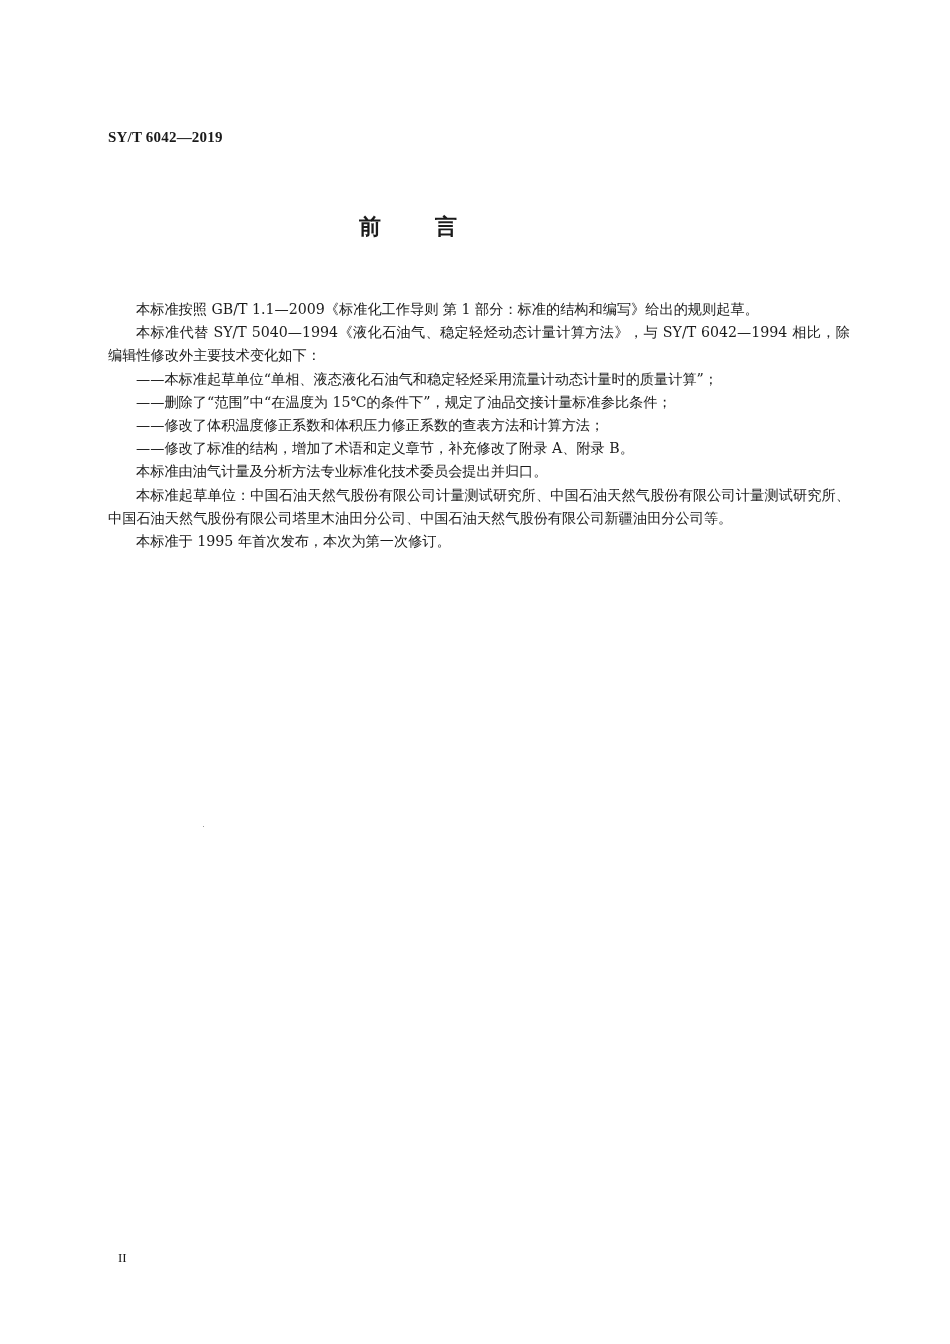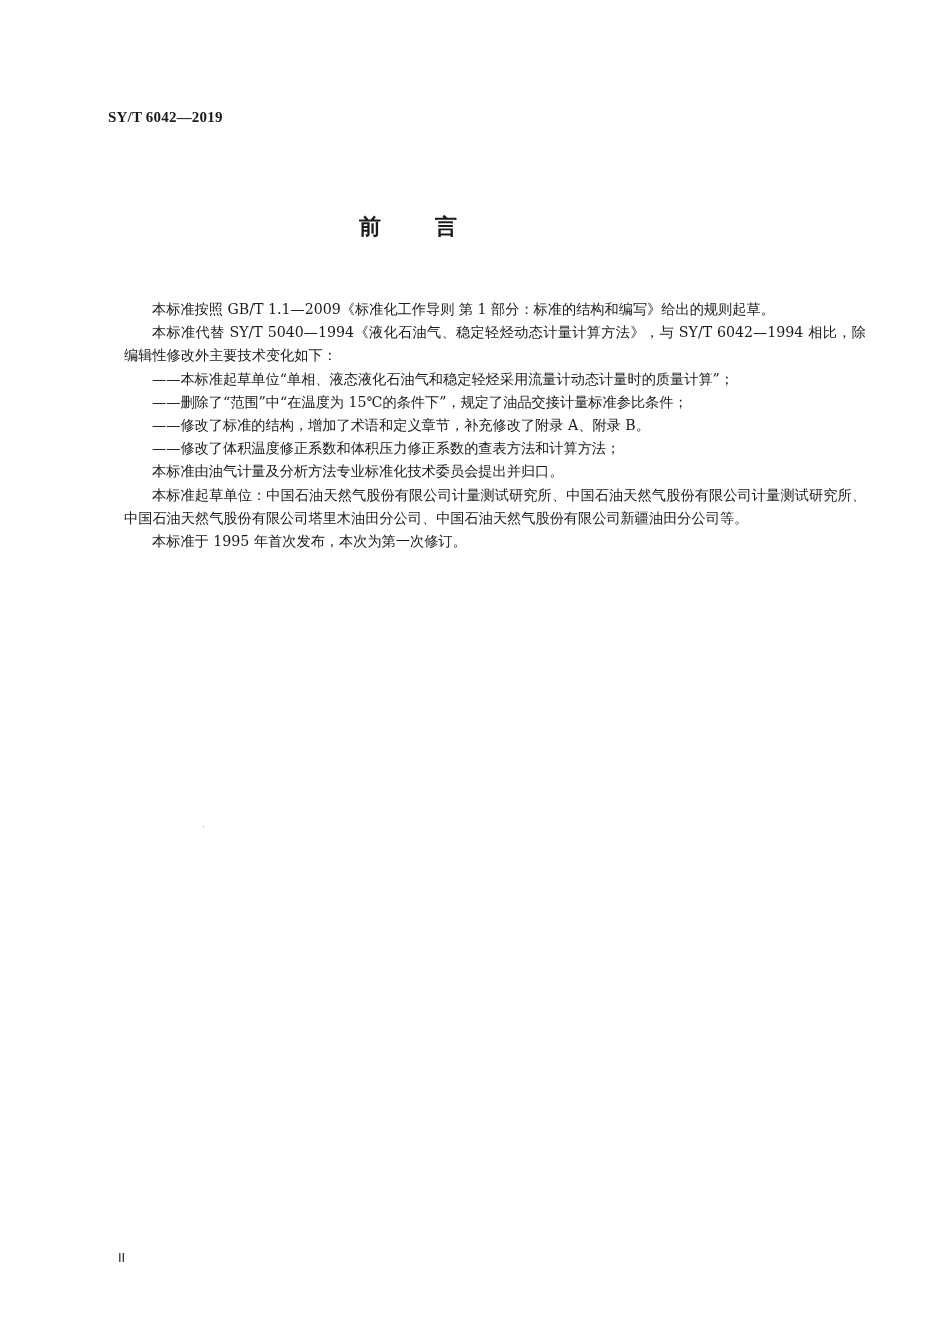--- a/index.html
+++ b/index.html
@@ -2,59 +2,59 @@
 <html><head>
   <meta charset="utf-8">
   <style>
     html, body { margin: 0; padding: 0; background: #ffffff; }
     body {
       width: 950px; height: 1344px; position: relative; overflow: hidden;
       font-family: "DejaVu Serif", "Liberation Serif", serif;
       color: #1a1a1a;
     }
     .header-code {
-      position: absolute; left: 108px; top: 109px;
+      position: absolute; left: 108px; top: 129px;
       font-family: "Liberation Serif", serif; font-weight: bold; font-size: 15px;
       letter-spacing: 0.2px;
     }
     .title {
       position: absolute; left: 0; width: 816px; top: 212px;
       text-align: center; font-family: "DejaVu Sans", sans-serif;
       font-weight: bold; font-size: 22px;
     }
     .title span { display: inline-block; }
     .title .gap { width: 54px; }
     .body {
-      position: absolute; left: 124px; top: 298px; width: 742px;
+      position: absolute; left: 108px; top: 298px; width: 742px;
       font-size: 14.2px; line-height: 23.2px;
     }
     .p { margin: 0; text-indent: 28px; text-align: justify; text-align-last: left; }
     .li { margin: 0; padding-left: 28px; }
     .footer-page {
       position: absolute; left: 118px; top: 1250px;
-      font-family: Liberation Sans, sans-serif; font-size: 13px;
+      font-family: Liberation Serif, serif; font-size: 13px;
     }
     .dot { position: absolute; left: 203px; top: 826px; width: 1px; height: 1px; background: #999; }
   </style>
 </head>
 <body>
 
 <div class="header-code">SY/T  6042—2019</div>
 
 <div class="title">
   <span>前</span><span class="gap"></span><span>言</span>
 </div>
 
 <div class="body">
   <p class="p">本标准按照 GB/T  1.1—2009《标准化工作导则  第 1 部分：标准的结构和编写》给出的规则起草。</p>
   <p class="p">本标准代替 SY/T  5040—1994《液化石油气、稳定轻烃动态计量计算方法》，与 SY/T  6042—1994 相比，除编辑性修改外主要技术变化如下：</p>
   <p class="li">——本标准起草单位“单相、液态液化石油气和稳定轻烃采用流量计动态计量时的质量计算”；</p>
   <p class="li">——删除了“范围”中“在温度为 15℃的条件下”，规定了油品交接计量标准参比条件；</p>
+  <p class="li">——修改了体积温度修正系数和体积压力修正系数的查表方法和计算方法；</p>
   <p class="li">——修改了标准的结构，增加了术语和定义章节，补充修改了附录 A、附录 B。</p>
-  <p class="li">——修改了体积温度修正系数和体积压力修正系数的查表方法和计算方法；</p>
   <p class="p">本标准由油气计量及分析方法专业标准化技术委员会提出并归口。</p>
   <p class="p">本标准起草单位：中国石油天然气股份有限公司计量测试研究所、中国石油天然气股份有限公司计量测试研究所、中国石油天然气股份有限公司塔里木油田分公司、中国石油天然气股份有限公司新疆油田分公司等。</p>
   <p class="p">本标准于 1995 年首次发布，本次为第一次修订。</p>
 </div>
 
 <div class="dot"></div>
 
 <div class="footer-page">II</div>
 
 </body></html>

